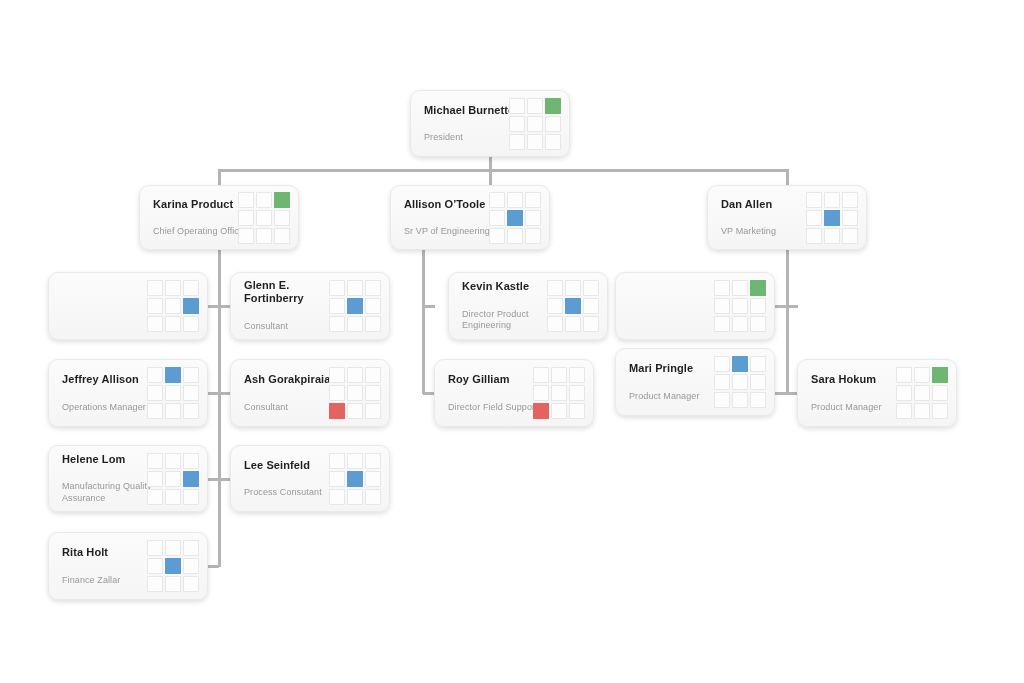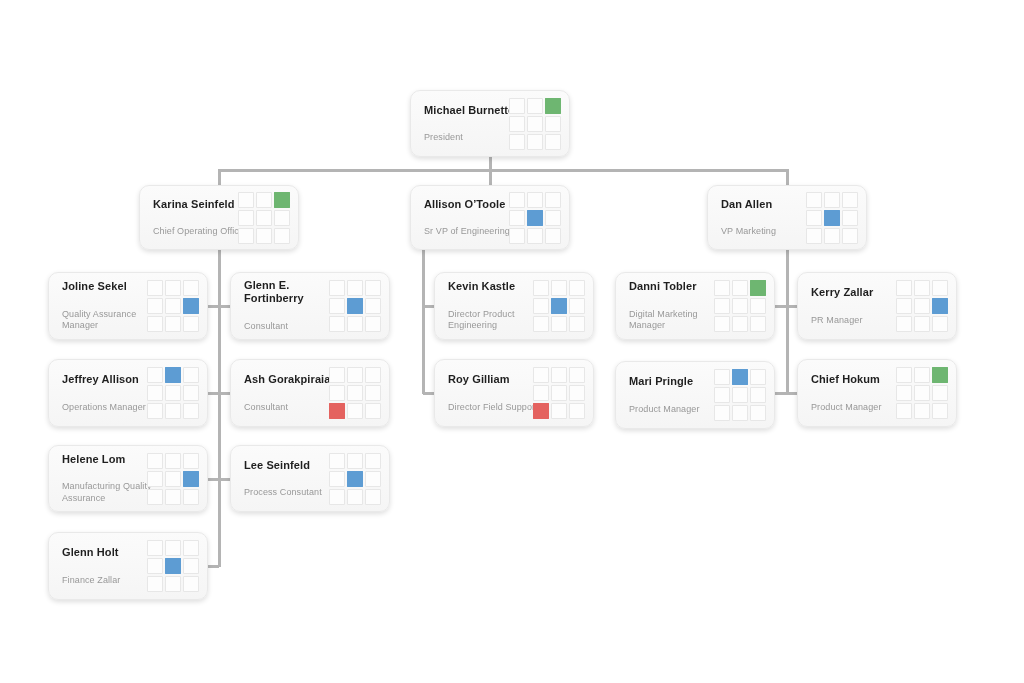--- a/index.html
+++ b/index.html
@@ -99,36 +99,36 @@
         <div class="cell"></div>
         <div class="cell"></div>
         <div class="cell"></div>
         <div class="cell"></div>
         <div class="cell"></div>
         <div class="cell"></div>
       </div>
     </div>
     <div class="card" style="left: 139px; top: 185px; width: 160px; height: 65px;">
       <div class="txt">
-        <div class="name">Karina Seinfeld</div>
+        <div class="name">Karina Product</div>
         <div class="role">Chief Operating Officer</div>
       </div>
       <div class="grid">
         <div class="cell"></div>
         <div class="cell"></div>
         <div class="cell" style="background: rgb(110, 182, 113); box-shadow: rgb(110, 182, 113) 0px 0px 0px 1px inset;"></div>
         <div class="cell"></div>
         <div class="cell"></div>
         <div class="cell"></div>
         <div class="cell"></div>
         <div class="cell"></div>
         <div class="cell"></div>
       </div>
     </div>
-    <div class="card" style="left: 410px; top: 185px; width: 160px; height: 65px;">
+    <div class="card" style="left: 390px; top: 185px; width: 160px; height: 65px;">
       <div class="txt">
         <div class="name">Allison O’Toole</div>
         <div class="role">Sr VP of Engineering</div>
       </div>
       <div class="grid">
         <div class="cell"></div>
         <div class="cell"></div>
         <div class="cell"></div>
         <div class="cell"></div>
         <div class="cell" style="background: rgb(93, 156, 211); box-shadow: rgb(93, 156, 211) 0px 0px 0px 1px inset;"></div>
@@ -149,24 +149,20 @@
         <div class="cell"></div>
         <div class="cell"></div>
         <div class="cell" style="background: rgb(93, 156, 211); box-shadow: rgb(93, 156, 211) 0px 0px 0px 1px inset;"></div>
         <div class="cell"></div>
         <div class="cell"></div>
         <div class="cell"></div>
         <div class="cell"></div>
       </div>
     </div>
     <div class="card" style="left: 48px; top: 272px; width: 160px; height: 68px;">
-      <div class="txt">
-        <div class="name">Joline Sekel</div>
-        <div class="role">Quality Assurance Manager</div>
-      </div>
       <div class="grid">
         <div class="cell"></div>
         <div class="cell"></div>
         <div class="cell"></div>
         <div class="cell"></div>
         <div class="cell"></div>
         <div class="cell" style="background: rgb(93, 156, 211); box-shadow: rgb(93, 156, 211) 0px 0px 0px 1px inset;"></div>
         <div class="cell"></div>
         <div class="cell"></div>
         <div class="cell"></div>
@@ -252,36 +248,36 @@
         <div class="cell"></div>
         <div class="cell" style="background: rgb(93, 156, 211); box-shadow: rgb(93, 156, 211) 0px 0px 0px 1px inset;"></div>
         <div class="cell"></div>
         <div class="cell"></div>
         <div class="cell"></div>
         <div class="cell"></div>
       </div>
     </div>
     <div class="card" style="left: 48px; top: 532px; width: 160px; height: 68px;">
       <div class="txt">
-        <div class="name">Glenn Holt</div>
+        <div class="name">Rita Holt</div>
         <div class="role">Finance Zallar</div>
       </div>
       <div class="grid">
         <div class="cell"></div>
         <div class="cell"></div>
         <div class="cell"></div>
         <div class="cell"></div>
         <div class="cell" style="background: rgb(93, 156, 211); box-shadow: rgb(93, 156, 211) 0px 0px 0px 1px inset;"></div>
         <div class="cell"></div>
         <div class="cell"></div>
         <div class="cell"></div>
         <div class="cell"></div>
       </div>
     </div>
-    <div class="card" style="left: 434px; top: 272px; width: 160px; height: 68px;">
+    <div class="card" style="left: 448px; top: 272px; width: 160px; height: 68px;">
       <div class="txt">
         <div class="name">Kevin Kastle</div>
         <div class="role">Director Product Engineering</div>
       </div>
       <div class="grid">
         <div class="cell"></div>
         <div class="cell"></div>
         <div class="cell"></div>
         <div class="cell"></div>
         <div class="cell" style="background: rgb(93, 156, 211); box-shadow: rgb(93, 156, 211) 0px 0px 0px 1px inset;"></div>
@@ -302,73 +298,52 @@
         <div class="cell"></div>
         <div class="cell"></div>
         <div class="cell"></div>
         <div class="cell"></div>
         <div class="cell" style="background: rgb(228, 98, 95); box-shadow: rgb(228, 98, 95) 0px 0px 0px 1px inset;"></div>
         <div class="cell"></div>
         <div class="cell"></div>
       </div>
     </div>
     <div class="card" style="left: 615px; top: 272px; width: 160px; height: 68px;">
-      <div class="txt">
-        <div class="name">Danni Tobler</div>
-        <div class="role">Digital Marketing Manager</div>
-      </div>
       <div class="grid">
         <div class="cell"></div>
         <div class="cell"></div>
         <div class="cell" style="background: rgb(110, 182, 113); box-shadow: rgb(110, 182, 113) 0px 0px 0px 1px inset;"></div>
         <div class="cell"></div>
         <div class="cell"></div>
         <div class="cell"></div>
         <div class="cell"></div>
         <div class="cell"></div>
         <div class="cell"></div>
       </div>
     </div>
-    <div class="card" style="left: 797px; top: 272px; width: 160px; height: 68px;">
-      <div class="txt">
-        <div class="name">Kerry Zallar</div>
-        <div class="role">PR Manager</div>
-      </div>
-      <div class="grid">
-        <div class="cell"></div>
-        <div class="cell"></div>
-        <div class="cell"></div>
-        <div class="cell"></div>
-        <div class="cell"></div>
-        <div class="cell" style="background: rgb(93, 156, 211); box-shadow: rgb(93, 156, 211) 0px 0px 0px 1px inset;"></div>
-        <div class="cell"></div>
-        <div class="cell"></div>
-        <div class="cell"></div>
-      </div>
-    </div>
-    <div class="card" style="left: 615px; top: 361px; width: 160px; height: 68px;">
+    <div class="card" style="left: 615px; top: 348px; width: 160px; height: 68px;">
       <div class="txt">
         <div class="name">Mari Pringle</div>
         <div class="role">Product Manager</div>
       </div>
       <div class="grid">
         <div class="cell"></div>
         <div class="cell" style="background: rgb(93, 156, 211); box-shadow: rgb(93, 156, 211) 0px 0px 0px 1px inset;"></div>
         <div class="cell"></div>
         <div class="cell"></div>
         <div class="cell"></div>
         <div class="cell"></div>
         <div class="cell"></div>
         <div class="cell"></div>
         <div class="cell"></div>
       </div>
     </div>
     <div class="card" style="left: 797px; top: 359px; width: 160px; height: 68px;">
       <div class="txt">
-        <div class="name">Chief Hokum</div>
+        <div class="name">Sara Hokum</div>
         <div class="role">Product Manager</div>
       </div>
       <div class="grid">
         <div class="cell"></div>
         <div class="cell"></div>
         <div class="cell" style="background: rgb(110, 182, 113); box-shadow: rgb(110, 182, 113) 0px 0px 0px 1px inset;"></div>
         <div class="cell"></div>
         <div class="cell"></div>
         <div class="cell"></div>
         <div class="cell"></div>

